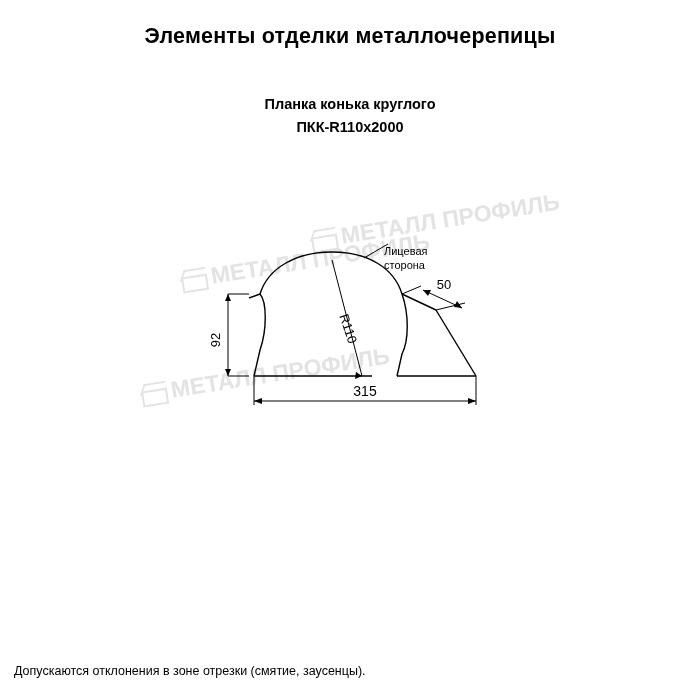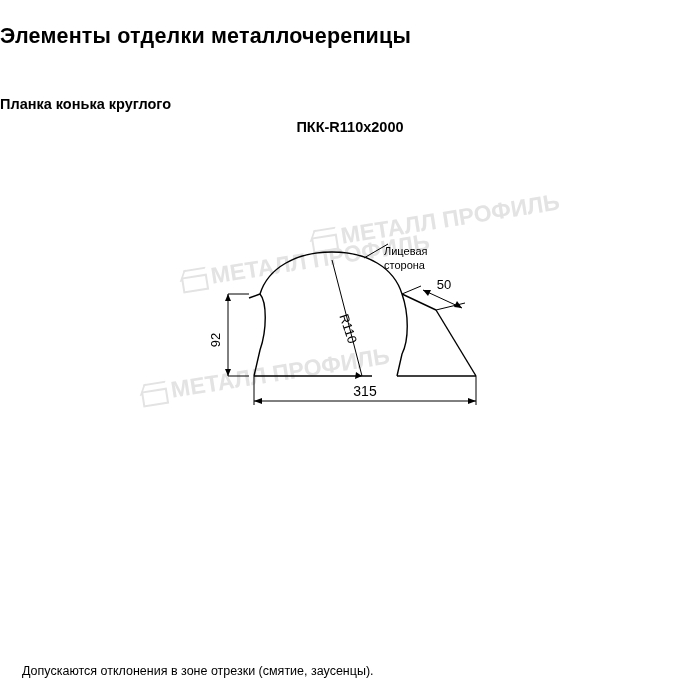--- a/index.html
+++ b/index.html
@@ -17,29 +17,31 @@
   }
   .page {
     position: absolute;
     inset: 0;
   }
   .title {
     position: absolute;
     top: 24px;
     left: 0;
     width: 700px;
+    text-align: center;
     font-size: 21.5px;
     font-weight: bold;
     letter-spacing: 0.2px;
   }
   .subtitle1 {
     position: absolute;
     top: 96px;
     left: 0;
     width: 700px;
+    text-align: center;
     font-size: 14.5px;
     font-weight: bold;
   }
   .subtitle2 {
     position: absolute;
     top: 119px;
     left: 0;
     width: 700px;
     text-align: center;
     font-size: 14.5px;
@@ -102,21 +104,21 @@
   .wm2 { left: 190px; top: 18px; }
   .wm3 { left: 20px; top: 172px; }
   .note1 {
     position: absolute;
     left: 22px;
     top: 645px;
     font-size: 12.5px;
   }
   .note2 {
     position: absolute;
-    left: 22px;
+    left: 14px;
     top: 664px;
     font-size: 12.5px;
   }
   svg text {
     font-family: "Liberation Sans", sans-serif;
     fill: #000000;
   }
 </style>
 </head>
 <body>

